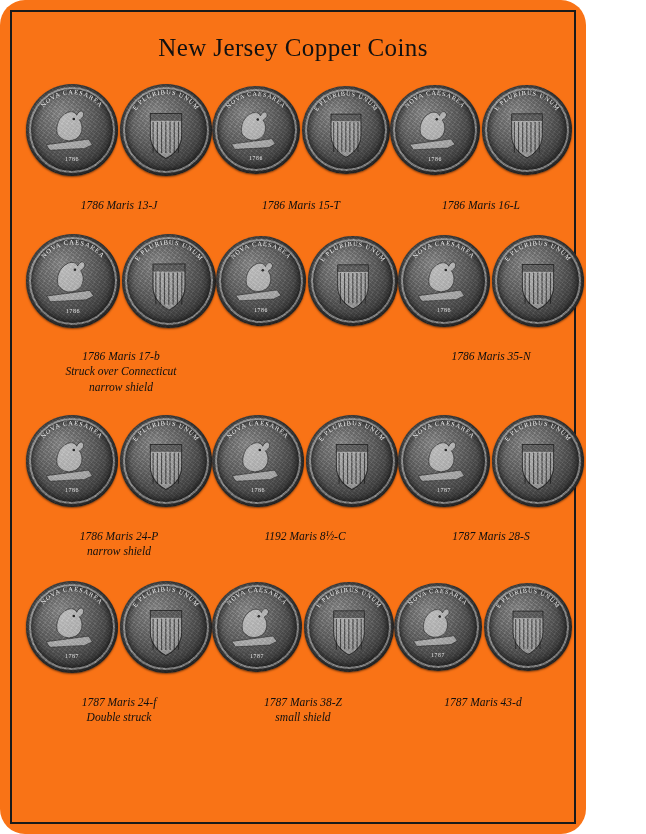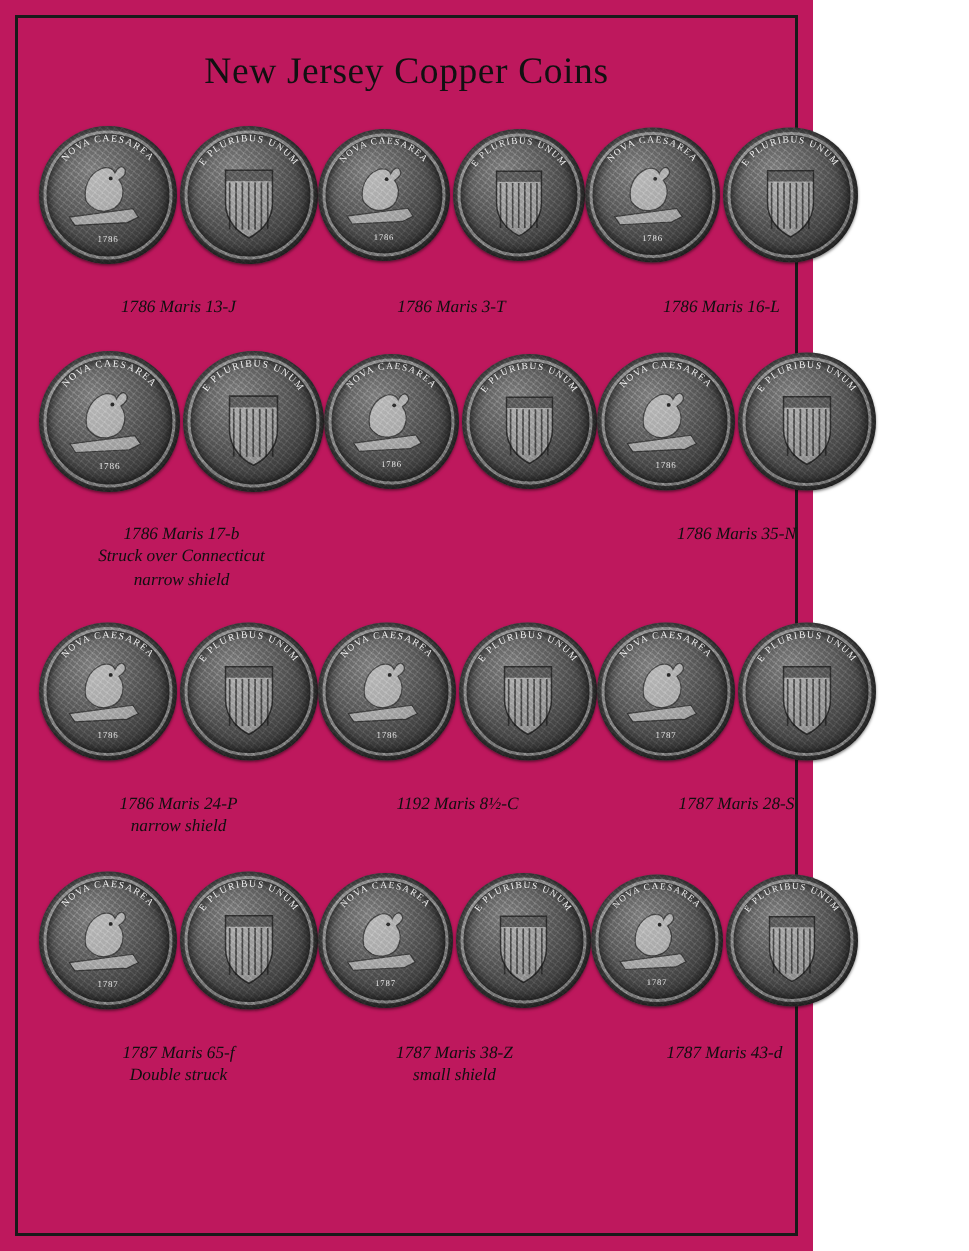--- a/index.html
+++ b/index.html
@@ -9,25 +9,26 @@
   }
   body {
     width: 646px;
     height: 834px;
     font-family: "Liberation Serif", serif;
     color: #111;
     overflow: hidden;
   }
   .page {
     position: relative;
-    width: 542px;
+    width: 586px;
     height: 834px;
     box-sizing: border-box;
     padding: 10px;
-    background: #be185d;
+    background: #f97316;
+    border-radius: 25px;
   }
   .frame {
     position: relative;
     width: 100%;
     height: 100%;
     box-sizing: border-box;
     border: 2px solid #1a1a1a;
     padding: 10px 14px;
   }
   .title {
@@ -196,21 +197,21 @@
                   <line x1="45.2" y1="41" x2="45.2" y2="75" stroke="rgba(20,20,20,0.6)" stroke-width="1.2"></line>
                   <line x1="49.8" y1="41" x2="49.8" y2="75" stroke="rgba(20,20,20,0.6)" stroke-width="1.2"></line>
                   <line x1="54.4" y1="41" x2="54.4" y2="75" stroke="rgba(20,20,20,0.6)" stroke-width="1.2"></line>
                   <line x1="59" y1="41" x2="59" y2="75" stroke="rgba(20,20,20,0.6)" stroke-width="1.2"></line>
                   <line x1="63.599999999999994" y1="41" x2="63.599999999999994" y2="75" stroke="rgba(20,20,20,0.6)" stroke-width="1.2"></line>
                 </svg>
                 <div class="grain"></div>
               </div>
             </div>
           <div class="caption">
-            <span>1786 Maris 3-T</span>
+            <span>1786 Maris 15-T</span>
           </div>
         </div>
 
         <div class="cell">
           <div class="pair">
               <div class="coin obverse" style="width: 90px; height: 90px;">
                 <div class="rim"></div>
                 <svg viewBox="0 0 100 100" width="90" height="90">
                   <defs>
                     <path id="arc-obverse-2" d="M 50,50 m -39,0 a 39,39 0 1,1 78,0" fill="none"></path>
@@ -536,21 +537,21 @@
                   <line x1="45.2" y1="41" x2="45.2" y2="75" stroke="rgba(20,20,20,0.6)" stroke-width="1.2"></line>
                   <line x1="49.8" y1="41" x2="49.8" y2="75" stroke="rgba(20,20,20,0.6)" stroke-width="1.2"></line>
                   <line x1="54.4" y1="41" x2="54.4" y2="75" stroke="rgba(20,20,20,0.6)" stroke-width="1.2"></line>
                   <line x1="59" y1="41" x2="59" y2="75" stroke="rgba(20,20,20,0.6)" stroke-width="1.2"></line>
                   <line x1="63.599999999999994" y1="41" x2="63.599999999999994" y2="75" stroke="rgba(20,20,20,0.6)" stroke-width="1.2"></line>
                 </svg>
                 <div class="grain"></div>
               </div>
             </div>
           <div class="caption">
-            <span>1787 Maris 65-f</span>
+            <span>1787 Maris 24-f</span>
             <span class="note">Double struck</span>
           </div>
         </div>
 
         <div class="cell">
           <div class="pair">
               <div class="coin obverse" style="width: 90px; height: 90px;">
                 <div class="rim"></div>
                 <svg viewBox="0 0 100 100" width="90" height="90">
                   <defs>

